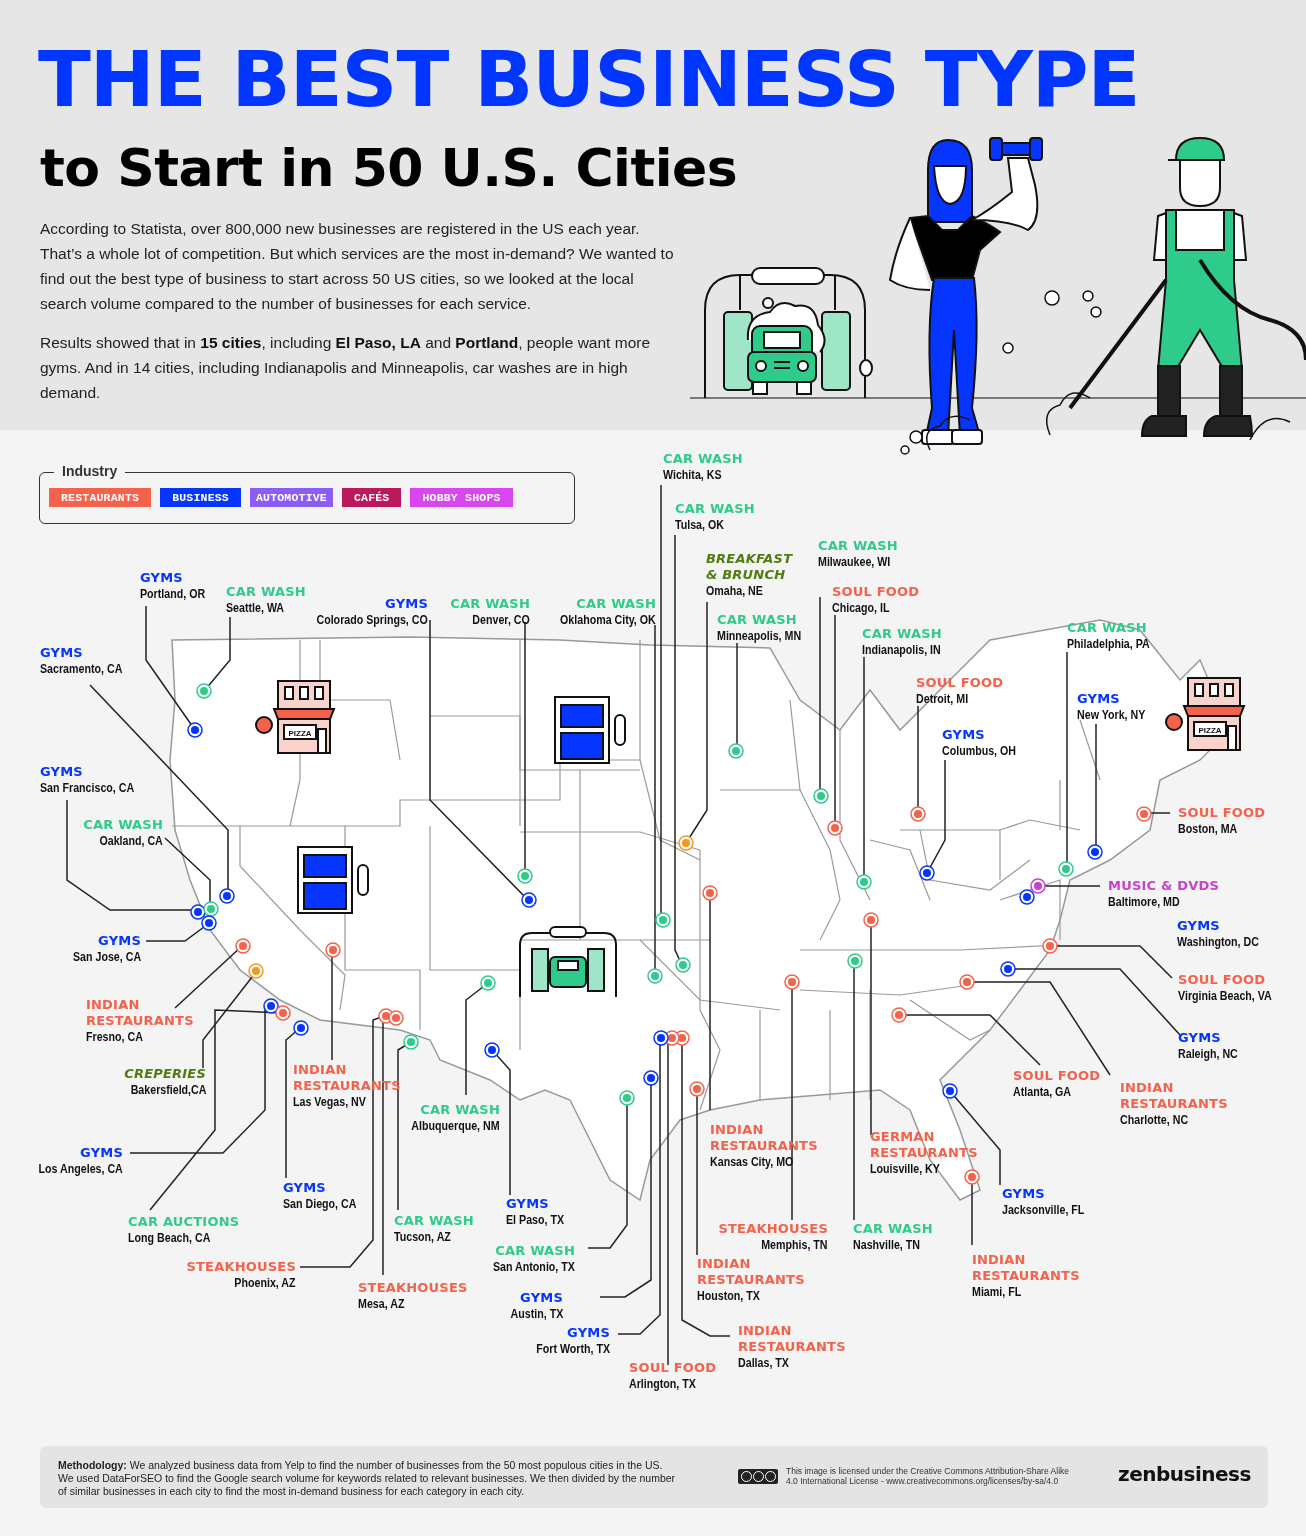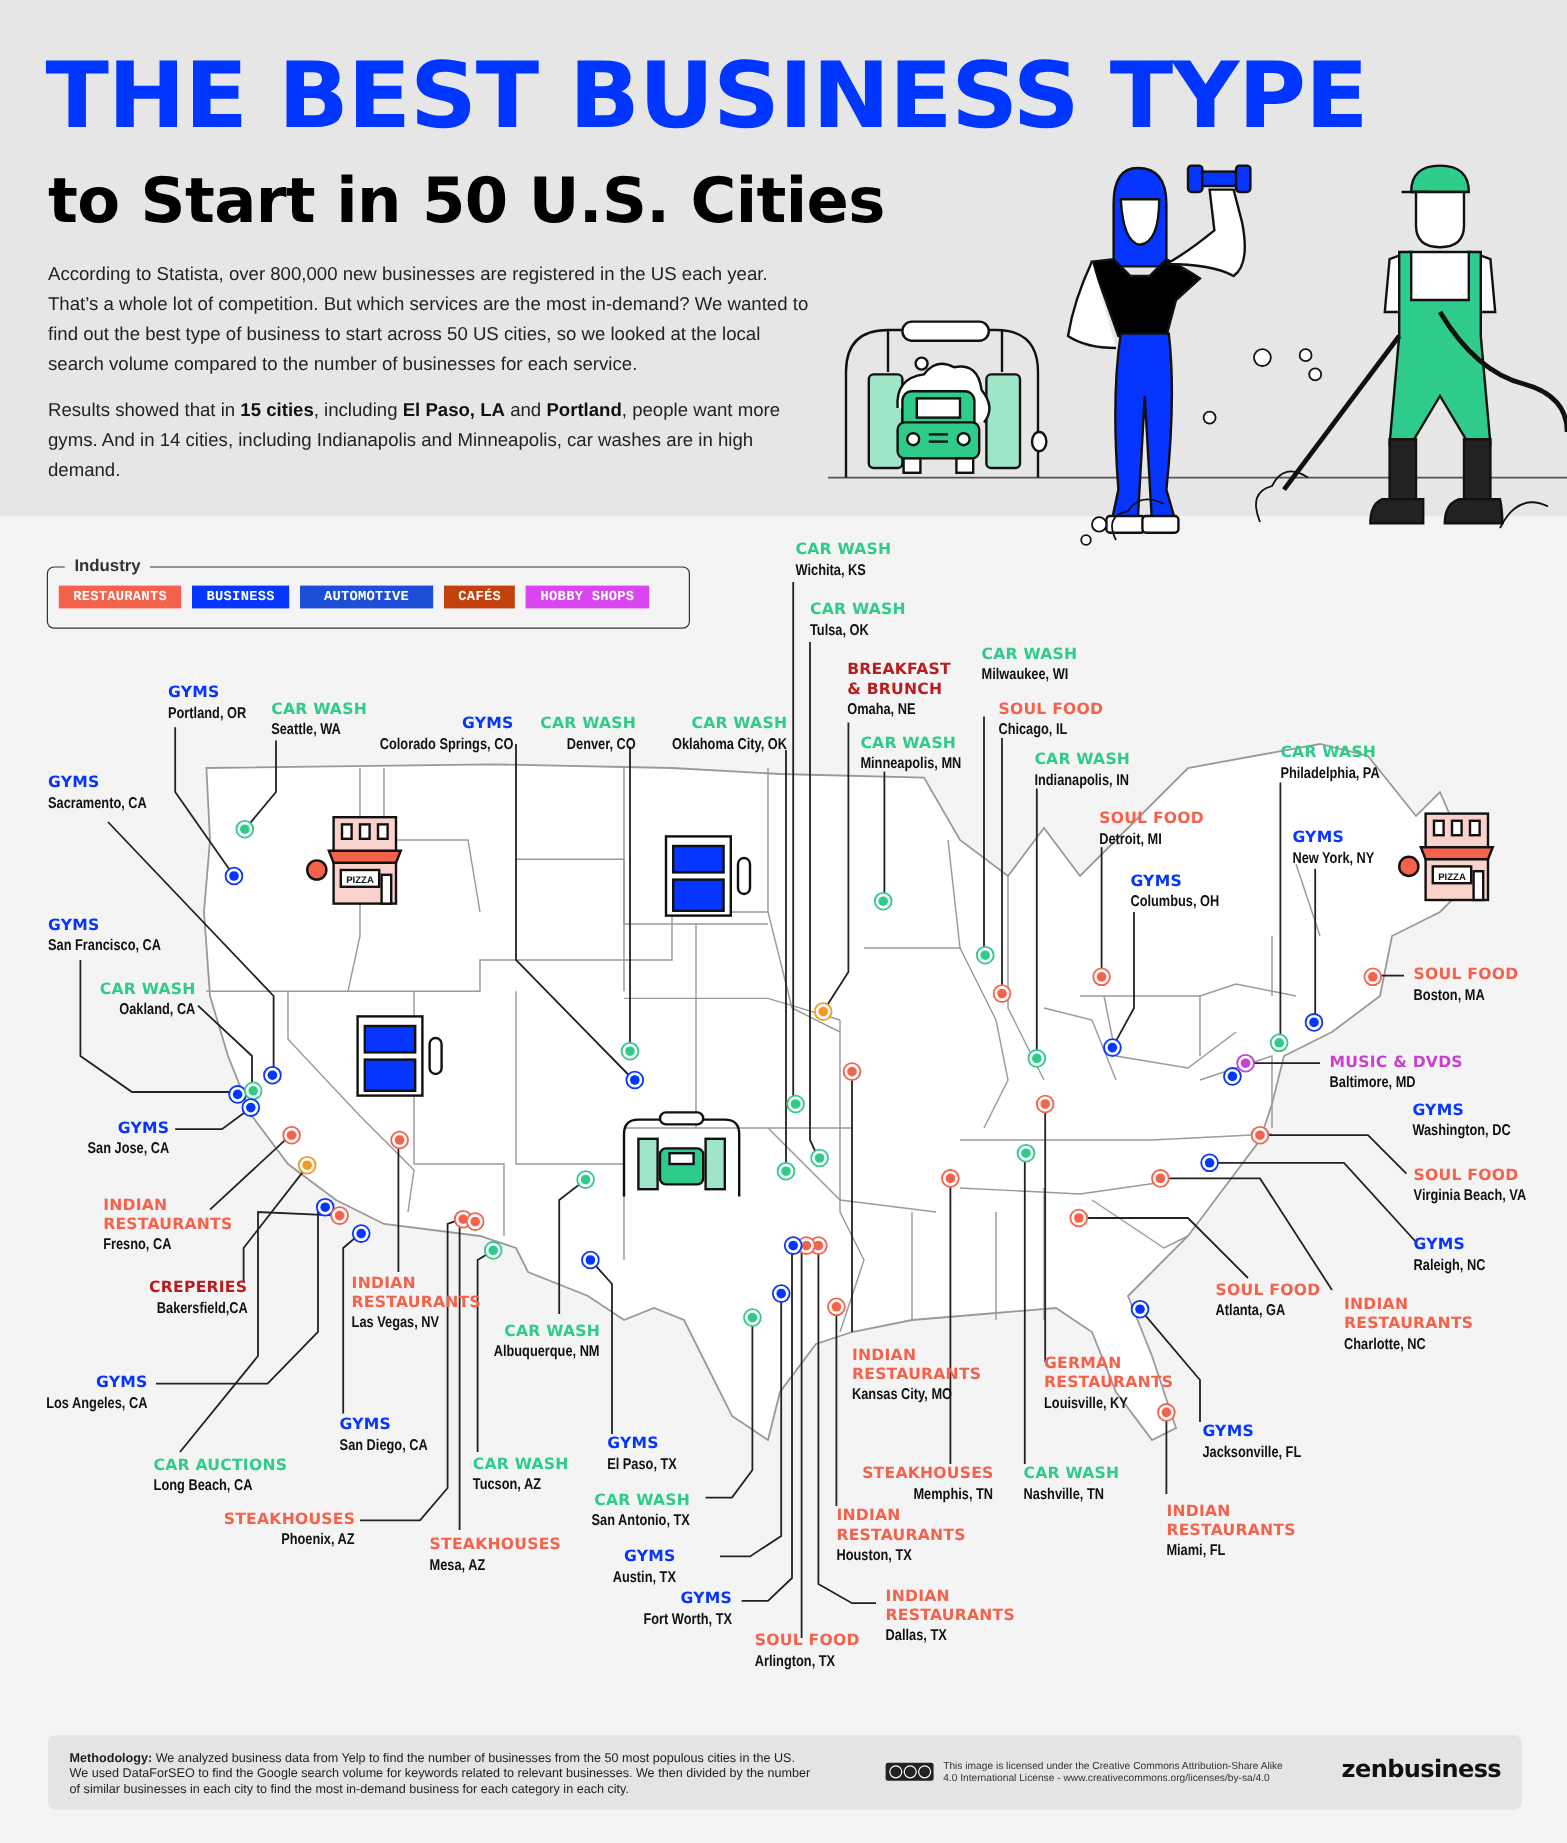--- a/index.html
+++ b/index.html
@@ -19,21 +19,21 @@
 
   #map { position: absolute; left: 0; top: 430px; width: 1306px; height: 1010px; }
   .lbl { position: absolute; white-space: nowrap; line-height: 16px; }
   .lbl .cat { font-family: "DejaVu Sans", sans-serif; font-weight: bold; font-size: 13px; display: block; letter-spacing: 0.2px; }
   .lbl .city { font-family: "Liberation Sans Narrow", "Liberation Sans", sans-serif; font-weight: bold; font-size: 13px; color: #111; display: block; transform: scaleX(0.82); transform-origin: left; }
   .lbl.r { text-align: right; }
   .lbl.r .city { transform-origin: right; }
   .c-rest { color: #f5624c; }
   .c-fit { color: #0535ff; }
   .c-auto { color: #2fcb8a; }
-  .c-cafe { color: #b91c1c; }
+  .c-cafe { color: #4d7c0f; font-style: italic; }
   .c-hobby { color: #c93fd0; }
 
   .footer { position: absolute; left: 40px; top: 1446px; width: 1228px; height: 62px; background: #e4e4e4; border-radius: 6px; }
   .method { position: absolute; left: 18px; top: 13px; width: 620px; font-size: 10.5px; line-height: 13px; color: #222; }
   .method b { font-weight: bold; }
   .cc { position: absolute; left: 678px; top: 20px; display: flex; align-items: center; gap: 8px; padding-left: 20px; }
   .cc-icon { width: 40px; height: 15px; background: #222; border-radius: 2px; display: flex; align-items: center; justify-content: space-around; padding: 0 2px; box-sizing: border-box; }
   .cc-icon span { width: 9px; height: 9px; border-radius: 50%; border: 1px solid #fff; display: block; }
   .cc-text { font-size: 8.5px; line-height: 10px; color: #333; width: 290px; }
   .brand { position: absolute; left: 1078px; top: 16px; font-family: "DejaVu Sans", sans-serif; font-weight: bold; font-size: 20px; color: #111; letter-spacing: -0.5px; }
@@ -109,22 +109,22 @@
       <path d="M560 310 Q575 280 600 292" fill="none"></path>
     </g>
   </svg>
 </div>
 
 <div class="legend">
   <div class="legend-title">Industry</div>
   <div class="legend-items">
     <div class="badge" style="background:#f5624c">RESTAURANTS</div>
     <div class="badge" style="background:#0535ff">BUSINESS</div>
-    <div class="badge" style="background:#1d4ed8;padding:0 20px">AUTOMOTIVE</div>
-    <div class="badge" style="background:#c2410c">CAFÉS</div>
+    <div class="badge" style="background:#8b5cf6;padding:0 6px">AUTOMOTIVE</div>
+    <div class="badge" style="background:#be185d">CAFÉS</div>
     <div class="badge" style="background:#d946ef">HOBBY SHOPS</div>
   </div>
 </div>
 
 <div id="map">
   <svg width="1306" height="1010" viewBox="0 430 1306 1010" xmlns="http://www.w3.org/2000/svg" style="position:absolute;left:0;top:0">
 
     <path d="M172 640 L410 637 L560 640 L650 645 L770 648 L800 700 L840 730 L870 690 L900 730 L930 700 L990 640 L1100 620 L1140 630 L1180 680 L1200 660 L1230 730 L1200 760 L1160 780 L1150 830 L1110 860 L1070 880 L1060 920 L1050 950 L1020 990 L990 1030 L960 1060 L940 1080 L960 1130 L980 1190 L960 1200 L930 1160 L910 1110 L880 1090 L820 1095 L760 1100 L710 1110 L680 1120 L650 1160 L640 1200 L610 1180 L590 1140 L570 1100 L545 1090 L520 1100 L490 1080 L440 1060 L430 1040 L400 1030 L320 1020 L280 1000 L240 970 L210 930 L190 880 L175 830 L170 760 L175 700 Z" fill="#fff" stroke="#999" stroke-width="1.5"></path>
 
     <g stroke="#9a9a9a" stroke-width="1.2" fill="none">

